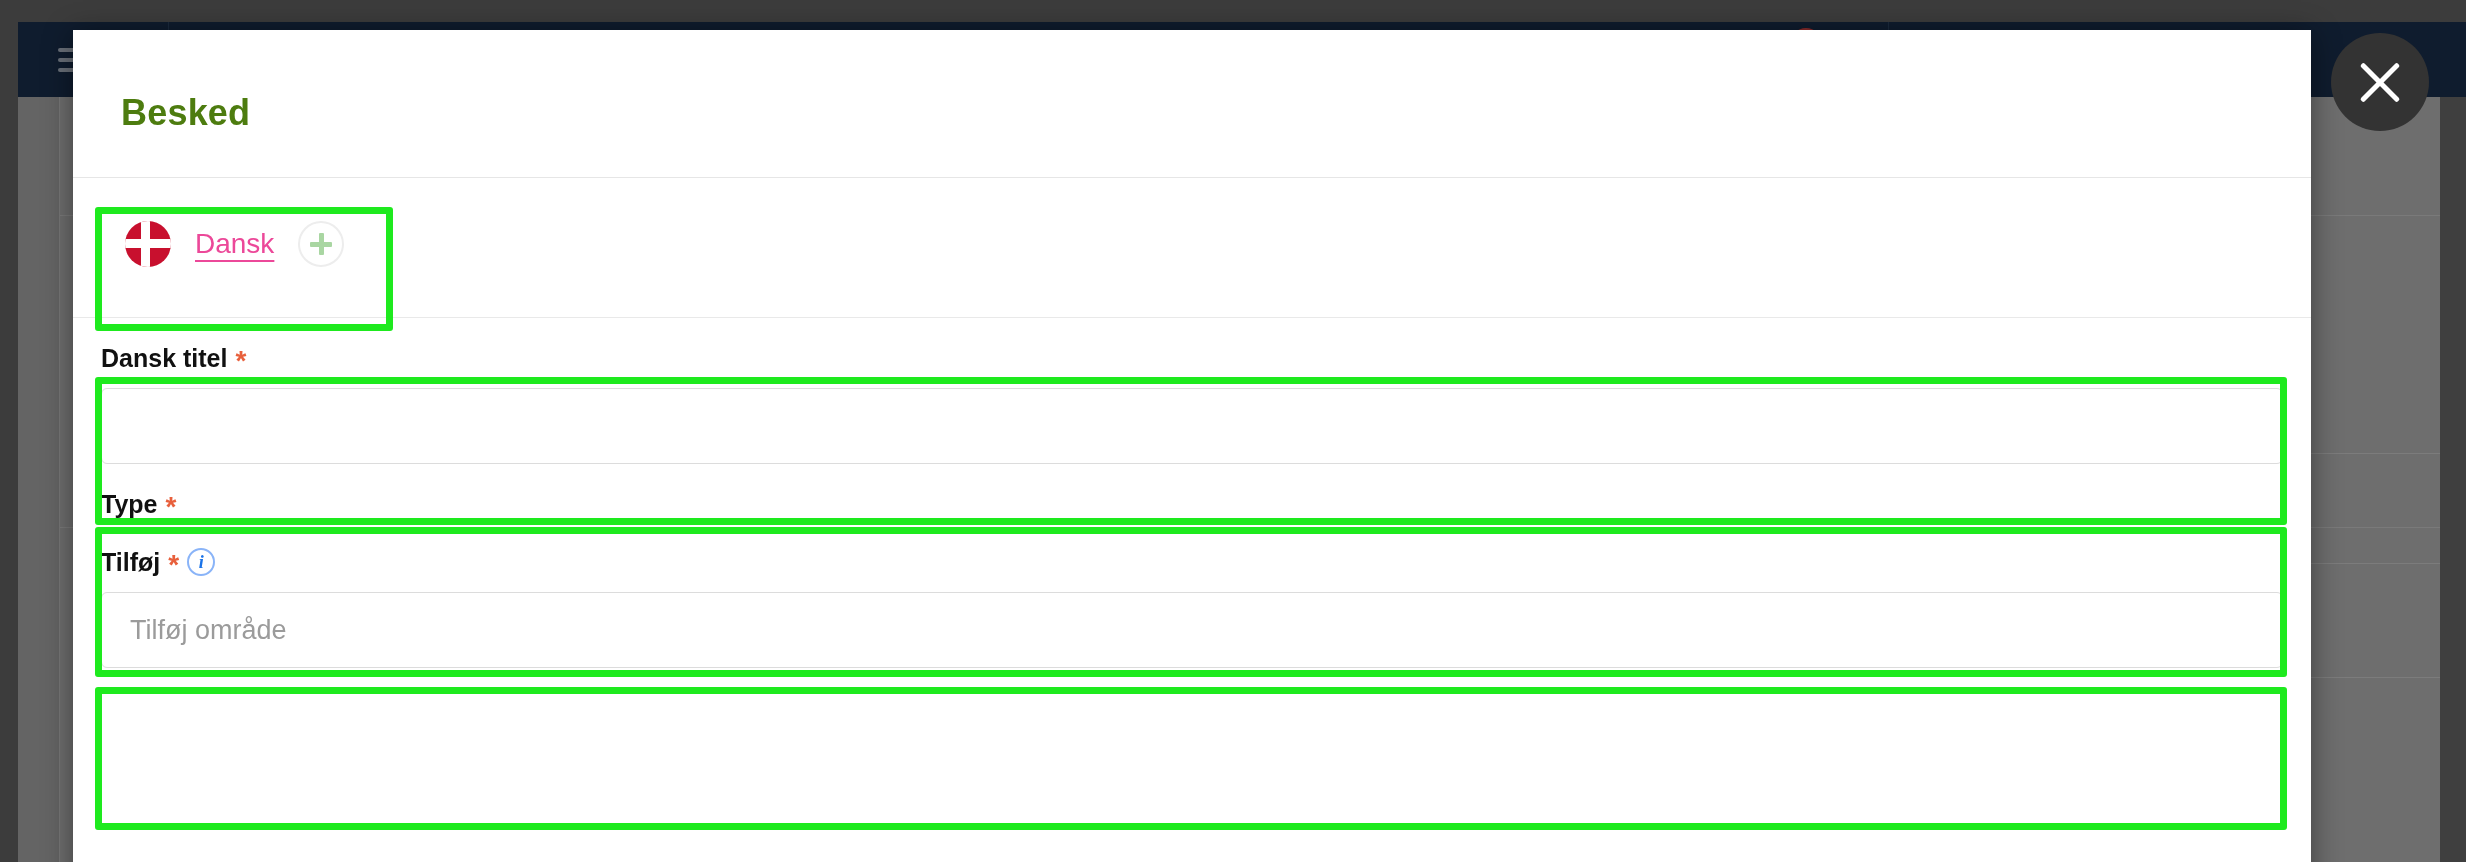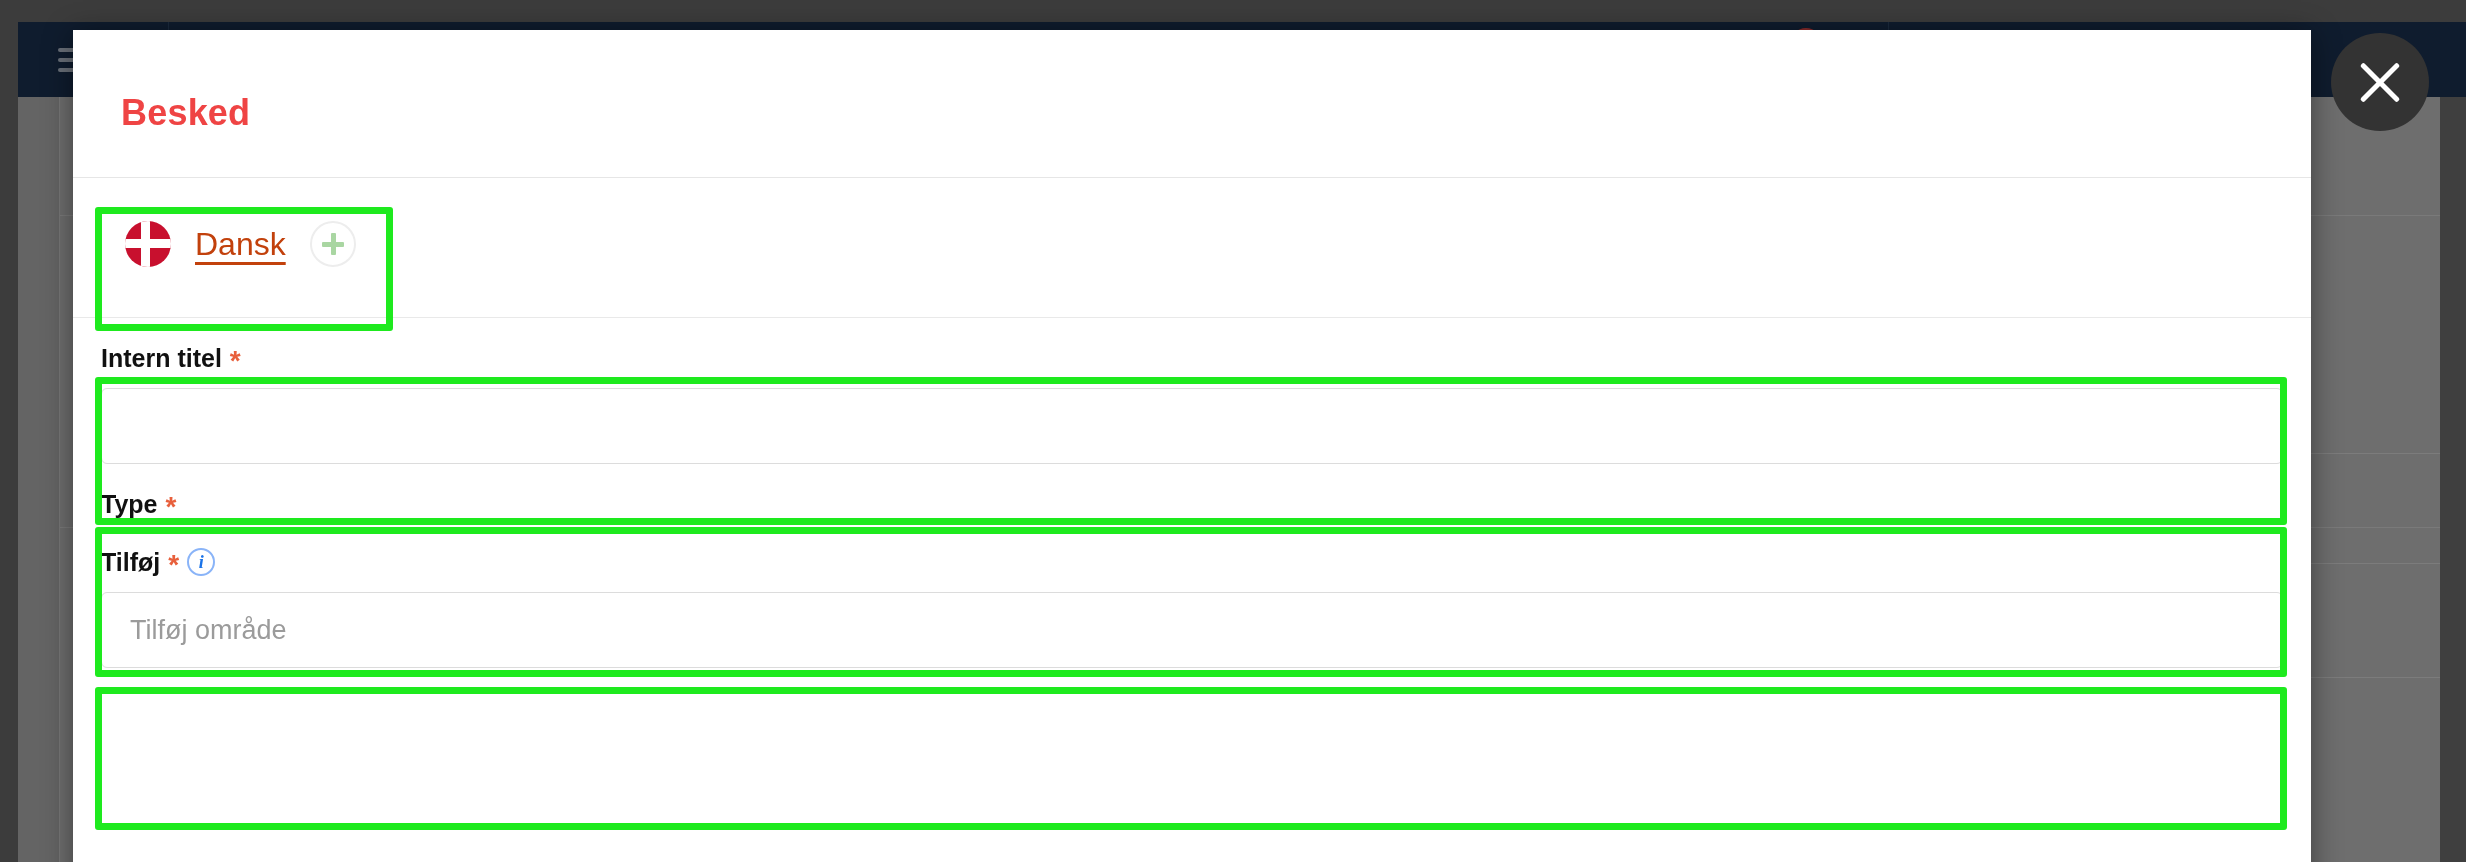--- a/index.html
+++ b/index.html
@@ -53,33 +53,33 @@
   .bg-row-line { position: absolute; left: 0; right: 0; height: 1px; background: #7c7c7c; }
   .bg-right-strip { position: absolute; right: 0; top: 0; bottom: 0; width: 26px; background: #3f3f3f; }
 
   
   .modal {
     position: absolute; left: 73px; top: 30px; width: 2238px; height: 862px;
     background: #ffffff;
     box-shadow: 0 4px 28px rgba(0,0,0,.45);
   }
   .modal-header { position: relative; height: 148px; border-bottom: 1px solid #e6e6e6; }
-  .modal-title { position: absolute; left: 48px; top: 62px; font-size: 36px; font-weight: 700; color: #ef4444; letter-spacing: .2px; }
+  .modal-title { position: absolute; left: 48px; top: 62px; font-size: 36px; font-weight: 700; color: #4d7c0f; letter-spacing: .2px; }
 
   
   .lang-section { position: relative; height: 140px; border-bottom: 1px solid #e9e9e9; }
   .lang-card {
     position: absolute; left: 28px; top: 14px; width: 272px; height: 104px;
     background: #fff; border-radius: 4px;
     display: flex; align-items: center; padding-left: 24px; gap: 24px;
   }
   .flag-dk { width: 46px; height: 46px; border-radius: 50%; background: #c8102e; position: relative; overflow: hidden; flex: none; }
   .flag-dk::before { content:""; position:absolute; left: 16px; top: 0; width: 9px; height: 46px; background: #fff; }
   .flag-dk::after  { content:""; position:absolute; left: 0; top: 18px; width: 46px; height: 9px; background: #fff; }
-  .lang-link { font-size: 32px; color: #c2410c; text-decoration: underline; text-underline-offset: 7px; font-weight: 500; }
+  .lang-link { font-size: 28px; color: #ec4899; text-decoration: underline; text-underline-offset: 7px; font-weight: 500; }
   .add-lang-btn {
     width: 46px; height: 46px; border-radius: 50%; border: 2px solid #ededed; background: #fff;
     display: flex; align-items: center; justify-content: center; flex: none;
   }
   .add-lang-btn .plus { position: relative; width: 22px; height: 22px; }
   .add-lang-btn .plus::before { content:""; position:absolute; left: 9px; top: 0; width: 5px; height: 22px; background: #a9d6a2; border-radius: 1px;}
   .add-lang-btn .plus::after  { content:""; position:absolute; left: 0; top: 9px; width: 22px; height: 5px; background: #a9d6a2; border-radius: 1px;}
 
   
   .form { position: relative; padding: 0 28px; }
@@ -182,21 +182,21 @@
         <div class="add-lang-btn">
           <span class="plus"></span>
         </div>
       </div>
     </div>
 
     <div class="form">
 
       <div class="field">
         <div class="field-label">
-          <span>Intern titel</span>
+          <span>Dansk titel</span>
           <span class="req">*</span>
         </div>
         <div class="input-box"></div>
       </div>
 
       <div class="field">
         <div class="field-label">
           <span>Type</span>
           <span class="req">*</span>
         </div>

